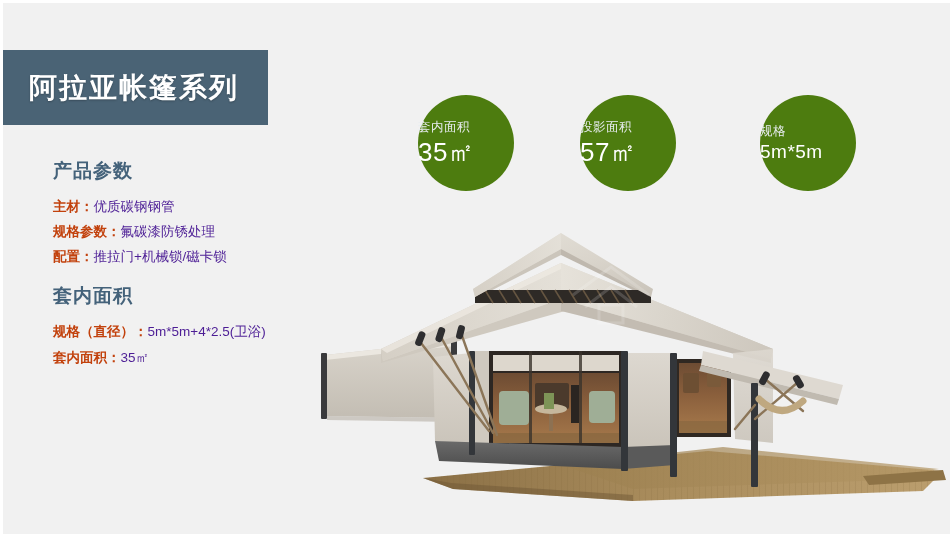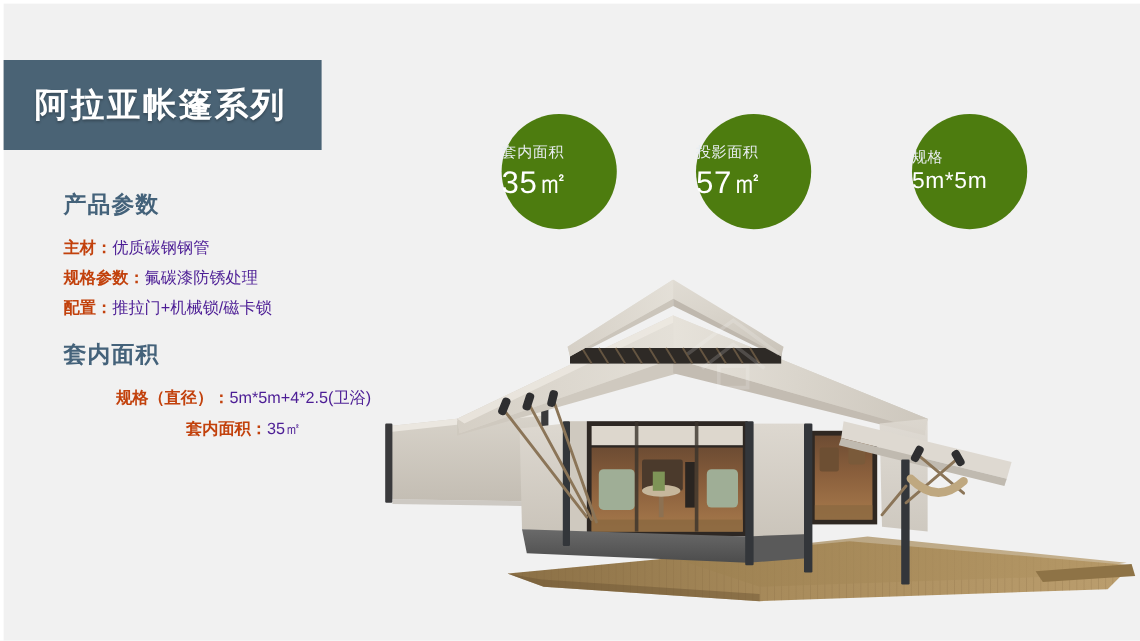--- a/index.html
+++ b/index.html
@@ -53,21 +53,21 @@
   }
   .param-label {
     color:#c2410c;
     font-weight:bold;
   }
   .param-value {
     color:#4c1d95;
     font-weight:normal;
   }
   #spec-section { margin-top:4px; }
-  #spec-section .param-row { line-height:26px;text-align:center; }
+  #spec-section .param-row { line-height:26px; }
 
   
   .stat-circle {
     position:absolute;
     border-radius:50%;
     background:#4d7c0f;
     display:flex;
     flex-direction:column;
     align-items:flex-start;
     justify-content:center;

